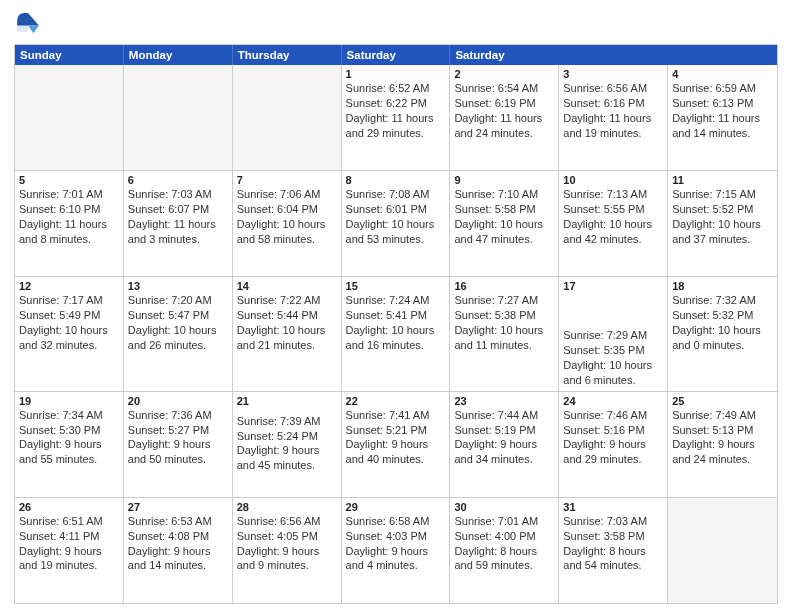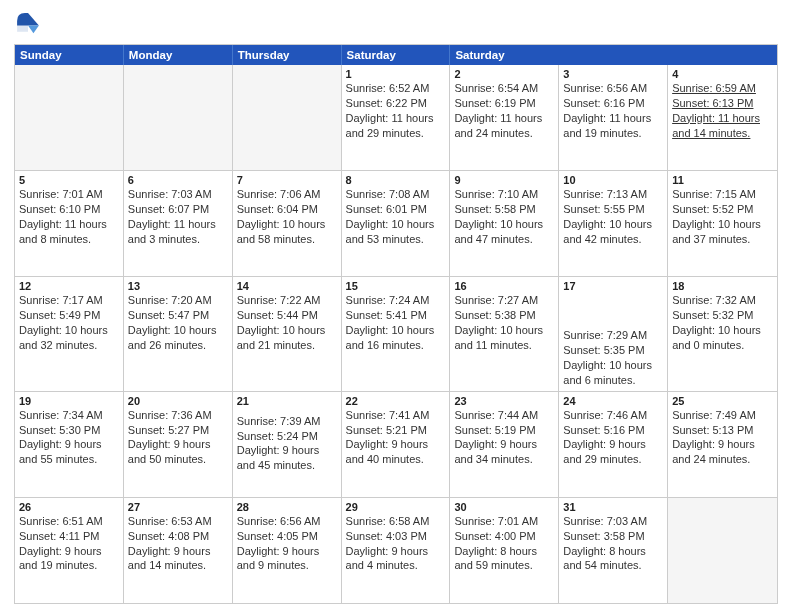--- a/index.html
+++ b/index.html
@@ -163,21 +163,21 @@
           </div>
           <div class="cal-cell">
             <span class="day-num">3</span>
             <div class="cell-text" style="white-space: pre-line;">Sunrise: 6:56 AM
 Sunset: 6:16 PM
 Daylight: 11 hours
 and 19 minutes.</div>
           </div>
           <div class="cal-cell">
             <span class="day-num">4</span>
-            <div class="cell-text" style="white-space: pre-line; text-decoration: underline;">Sunrise: 6:59 AM
+            <div class="cell-text" style="white-space: pre-line;">Sunrise: 6:59 AM
 Sunset: 6:13 PM
 Daylight: 11 hours
 and 14 minutes.</div>
           </div>
         </div>
         <div class="cal-row">
           <div class="cal-cell">
             <span class="day-num">5</span>
             <div class="cell-text" style="white-space: pre-line;">Sunrise: 7:01 AM
 Sunset: 6:10 PM

